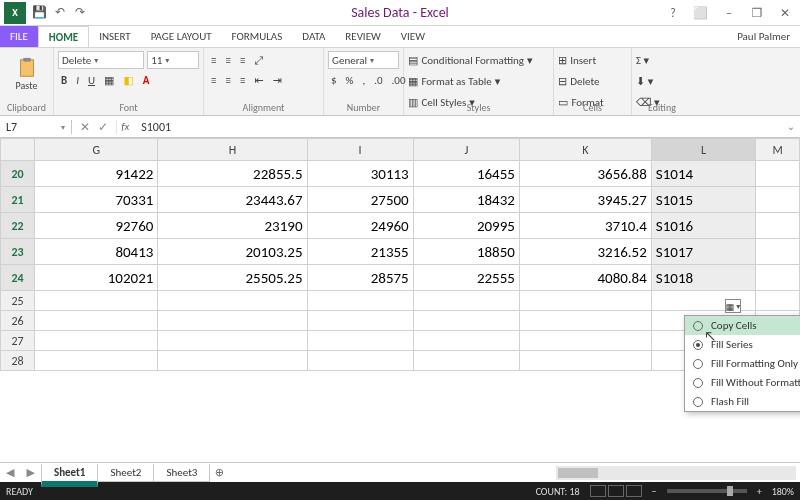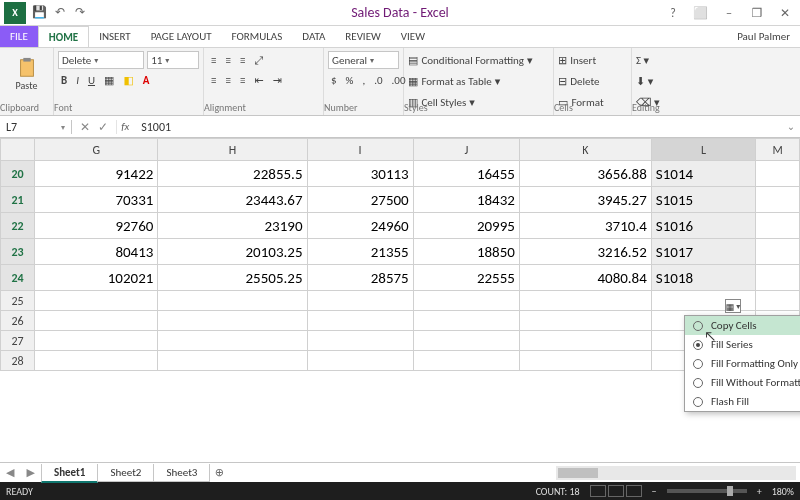--- a/index.html
+++ b/index.html
@@ -17,21 +17,21 @@
   
   .ribbon-tabs { height: 22px; display: flex; background: #fff; border-bottom: 1px solid #d4d4d4; align-items: stretch; }
   .tab { padding: 0 10px; font-size: 11px; line-height: 22px; color: #444; }
   .tab.file { background: #8b5cf6; color: #fff; }
   .tab.active { background: #fff; border: 1px solid #d4d4d4; border-bottom: none; color: #217346; font-weight: bold; }
   .ribbon-tabs .user { margin-left: auto; padding-right: 10px; font-size: 11px; color: #444; line-height: 22px; }
   
   
   .ribbon { height: 68px; background: #f3f3f3; border-bottom: 1px solid #c6c6c6; display: flex; font-size: 11px; color: #444; }
   .group { border-right: 1px solid #dcdcdc; display: flex; flex-direction: column; padding: 2px 4px 0; position: relative; }
-  .group .label { position: absolute; bottom: 1px; left: 0; right: 0; text-align: left; font-size: 10px; color: #777; margin-top: 16px; }
+  .group .label { position: absolute; bottom: 1px; left: 0; right: 0; text-align: center; font-size: 10px; color: #777; margin-top: 16px; }
   .group-row { display: flex; align-items: center; gap: 3px; height: 20px; }
   .btn { padding: 1px 3px; }
   .big-btn { display: flex; flex-direction: column; align-items: center; justify-content: center; height: 48px; padding: 0 4px; font-size: 10px; }
   .big-btn svg, .big-btn .ic { width: 22px; height: 22px; }
   .dd { border: 1px solid #c6c6c6; background: #fff; font-size: 11px; height: 18px; display: flex; align-items: center; padding: 0 3px; }
   .dd .arr { font-size: 8px; color: #666; margin-left: 3px; }
   .stack { display: flex; flex-direction: column; gap: 0; }
   
   
   .formula-bar { height: 22px; display: flex; align-items: center; border-bottom: 1px solid #c6c6c6; background: #fff; }
@@ -66,21 +66,21 @@
   .autofill-menu .item .rad { width: 10px; height: 10px; border: 1px solid #666; border-radius: 50%; display: inline-block; }
   .autofill-menu .item .rad.on::after { content: ""; display: block; width: 4px; height: 4px; background: #444; border-radius: 50%; margin: 2px; }
   .autofill-menu .item.hover { background: #c5e6d1; }
   
   .cursor { position: absolute; left: 704px; top: 190px; font-size: 14px; z-index: 10; pointer-events: none; }
   
   
   .sheet-tabs { height: 20px; background: #fff; border-top: 1px solid #c6c6c6; display: flex; align-items: center; font-size: 11px; }
   .sheet-tabs .nav { padding: 0 6px; color: #888; }
   .sheet-tabs .stab { padding: 2px 12px; border: 1px solid #c6c6c6; border-top: none; background: #fff; margin-right: -1px; }
-  .sheet-tabs .stab.active { border-bottom: 2px solid #0f766e; font-weight: bold; }
+  .sheet-tabs .stab.active { border-bottom: 6px solid #0f766e; font-weight: bold; }
   .sheet-tabs .add { width: 20px; text-align: center; color: #666; }
   .sheet-tabs .scroll { margin-left: auto; width: 240px; height: 14px; background: #e8e8e8; margin-right: 4px; position: relative; }
   .sheet-tabs .scroll .thumb { position: absolute; left: 2px; width: 40px; height: 10px; top: 2px; background: #c0c0c0; }
   
   
   .status { height: 18px; background: #1e1e1e; color: #ddd; display: flex; align-items: center; font-size: 10px; padding: 0 6px; gap: 28px; }
   .status .right { margin-left: auto; display: flex; gap: 10px; align-items: center; }
   .status .view { display: flex; gap: 2px; }
   .status .view span { width: 16px; height: 12px; border: 1px solid #666; }
   .status .zoom-slider { width: 80px; height: 4px; background: #555; position: relative; }

